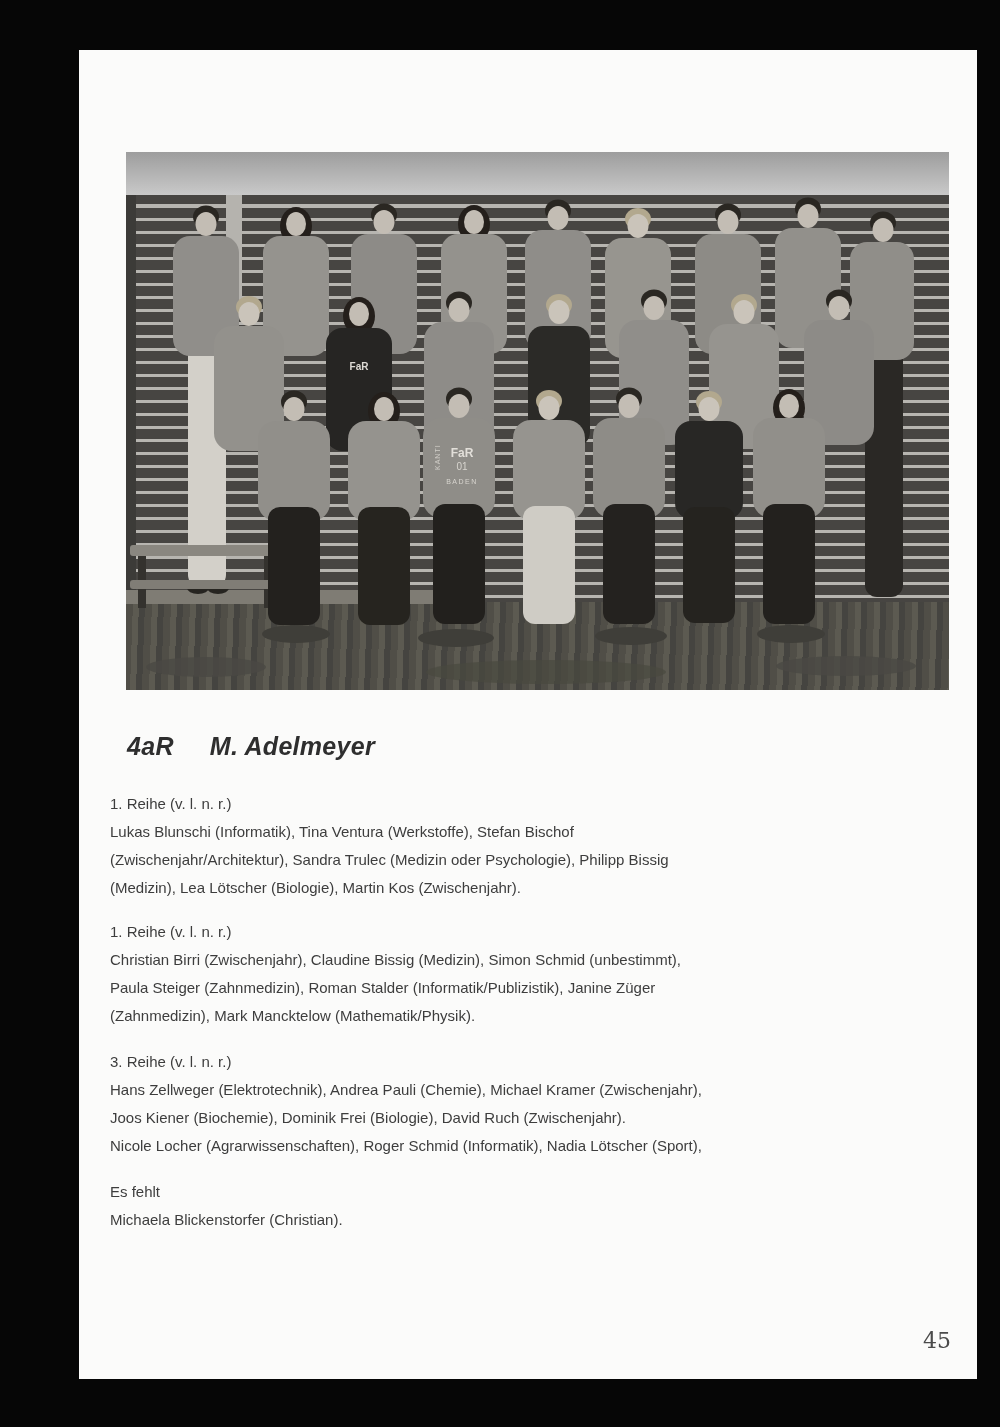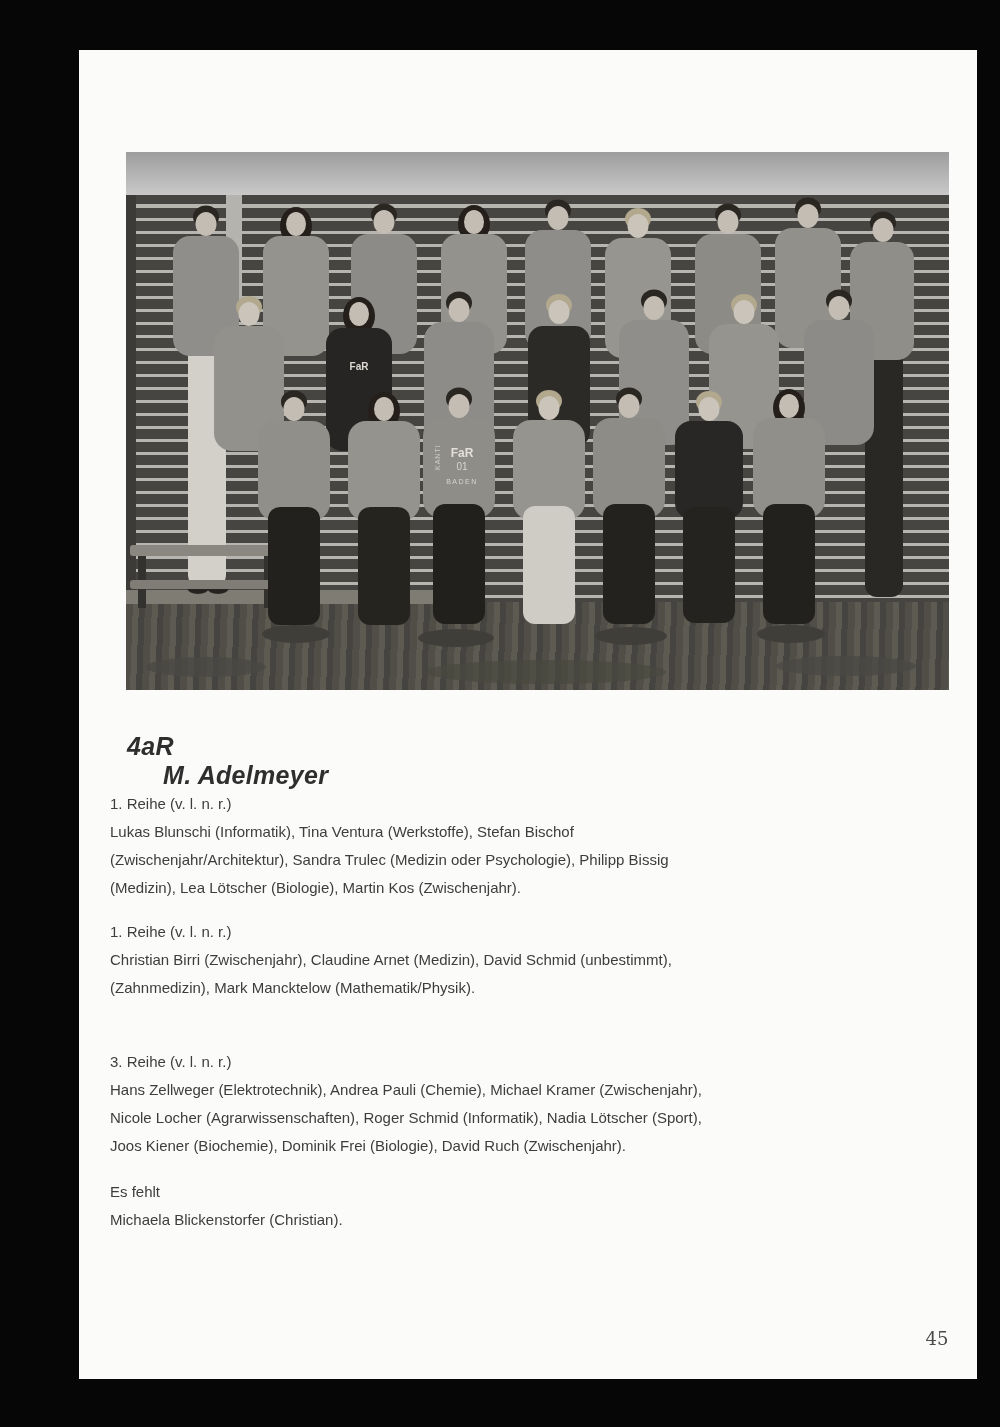--- a/index.html
+++ b/index.html
@@ -35,36 +35,35 @@
     position:absolute;left:0;top:450px;width:823px;height:88px;
     background:repeating-linear-gradient(92deg,#504e47 0px,#504e47 7px,#5c5a51 7px,#5c5a51 13px,#454440 13px,#454440 19px);
   }
   .photo svg{position:absolute;left:0;top:0;}
   
   .title{
     position:absolute;left:48px;top:682px;
     font-size:25px;font-weight:bold;font-style:italic;
     color:#2e2e2e;letter-spacing:0.3px;
     display:flex;
-    flex-direction:column;
   }
   .title .teacher{margin-left:36px;}
   .text-block{
     position:absolute;left:31px;
     font-size:15px;line-height:28px;color:#3d3d3d;
     white-space:nowrap;
   }
   .tb-1{top:740px;}
   .tb-2{top:868px;}
   .tb-3{top:998px;}
   .tb-4{top:1128px;}
   .page-number{
     position:absolute;left:828px;top:1278px;width:60px;
     font-family:"DejaVu Serif","Liberation Serif",serif;
-    font-size:18px;color:#4b4b4b;text-align:center;
+    font-size:22px;color:#4b4b4b;text-align:center;
   }
 </style>
 </head>
 <body>
 
 <div class="page">
 
   <div class="photo">
     <div class="photo-top"></div>
     <div class="photo-blinds"></div>
@@ -188,29 +187,30 @@
 
   <div class="text-block tb-1">
     <div>1. Reihe (v. l. n. r.)</div>
     <div>Lukas Blunschi (Informatik), Tina Ventura (Werkstoffe), Stefan Bischof</div>
     <div>(Zwischenjahr/Architektur), Sandra Trulec (Medizin oder Psychologie), Philipp Bissig</div>
     <div>(Medizin), Lea Lötscher (Biologie), Martin Kos (Zwischenjahr).</div>
   </div>
 
   <div class="text-block tb-2">
     <div>1. Reihe (v. l. n. r.)</div>
-    <div>Christian Birri (Zwischenjahr), Claudine Arnet (Medizin), David Schmid (unbestimmt),</div>
+    <div>Christian Birri (Zwischenjahr), Claudine Bissig (Medizin), Simon Schmid (unbestimmt),</div>
+    <div>Paula Steiger (Zahnmedizin), Roman Stalder (Informatik/Publizistik), Janine Züger</div>
     <div>(Zahnmedizin), Mark Mancktelow (Mathematik/Physik).</div>
   </div>
 
   <div class="text-block tb-3">
     <div>3. Reihe (v. l. n. r.)</div>
     <div>Hans Zellweger (Elektrotechnik), Andrea Pauli (Chemie), Michael Kramer (Zwischenjahr),</div>
+    <div>Joos Kiener (Biochemie), Dominik Frei (Biologie), David Ruch (Zwischenjahr).</div>
     <div>Nicole Locher (Agrarwissenschaften), Roger Schmid (Informatik), Nadia Lötscher (Sport),</div>
-    <div>Joos Kiener (Biochemie), Dominik Frei (Biologie), David Ruch (Zwischenjahr).</div>
   </div>
 
   <div class="text-block tb-4">
     <div>Es fehlt</div>
     <div>Michaela Blickenstorfer (Christian).</div>
   </div>
 
   <div class="page-number">45</div>
 
 </div>

